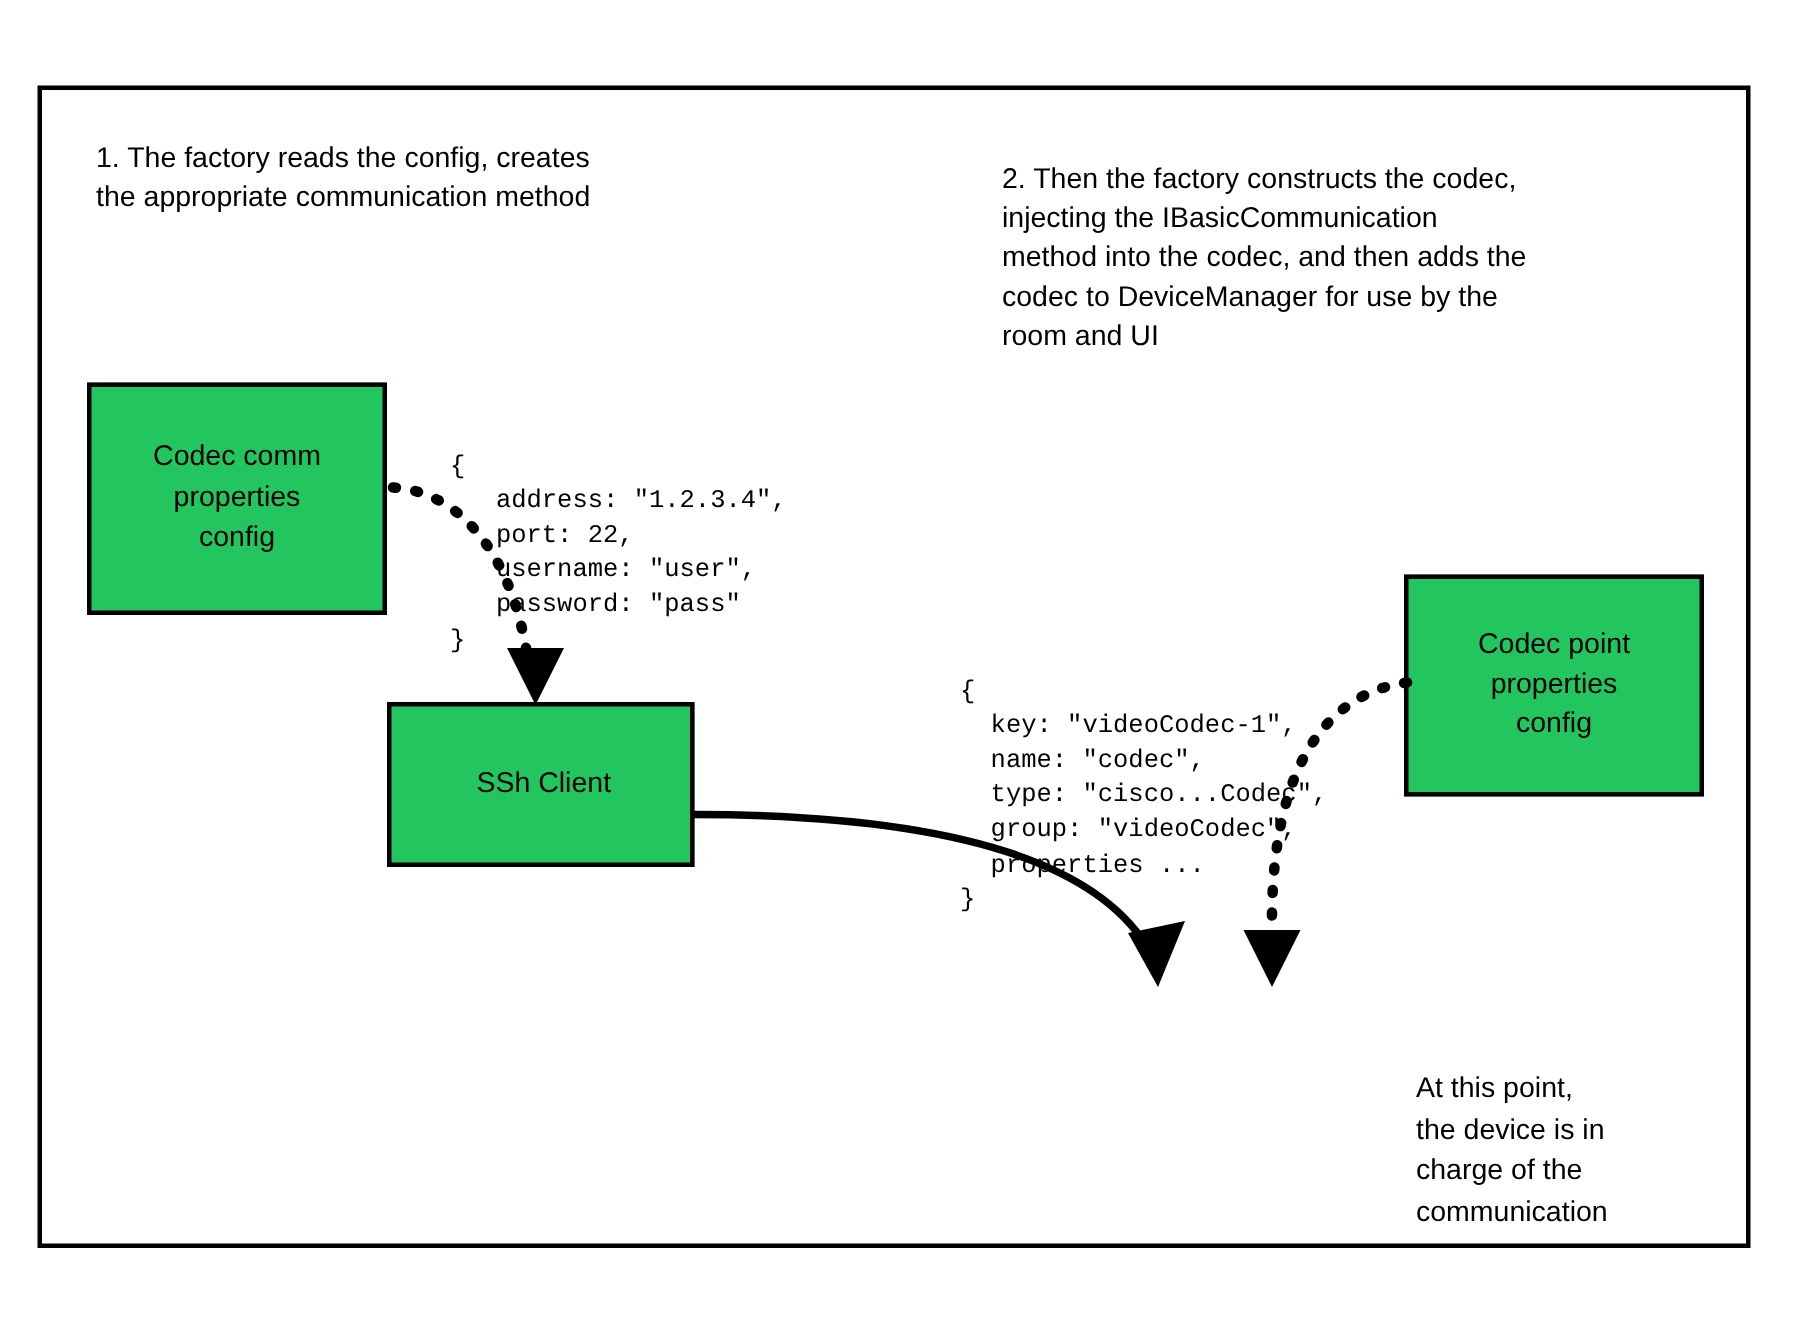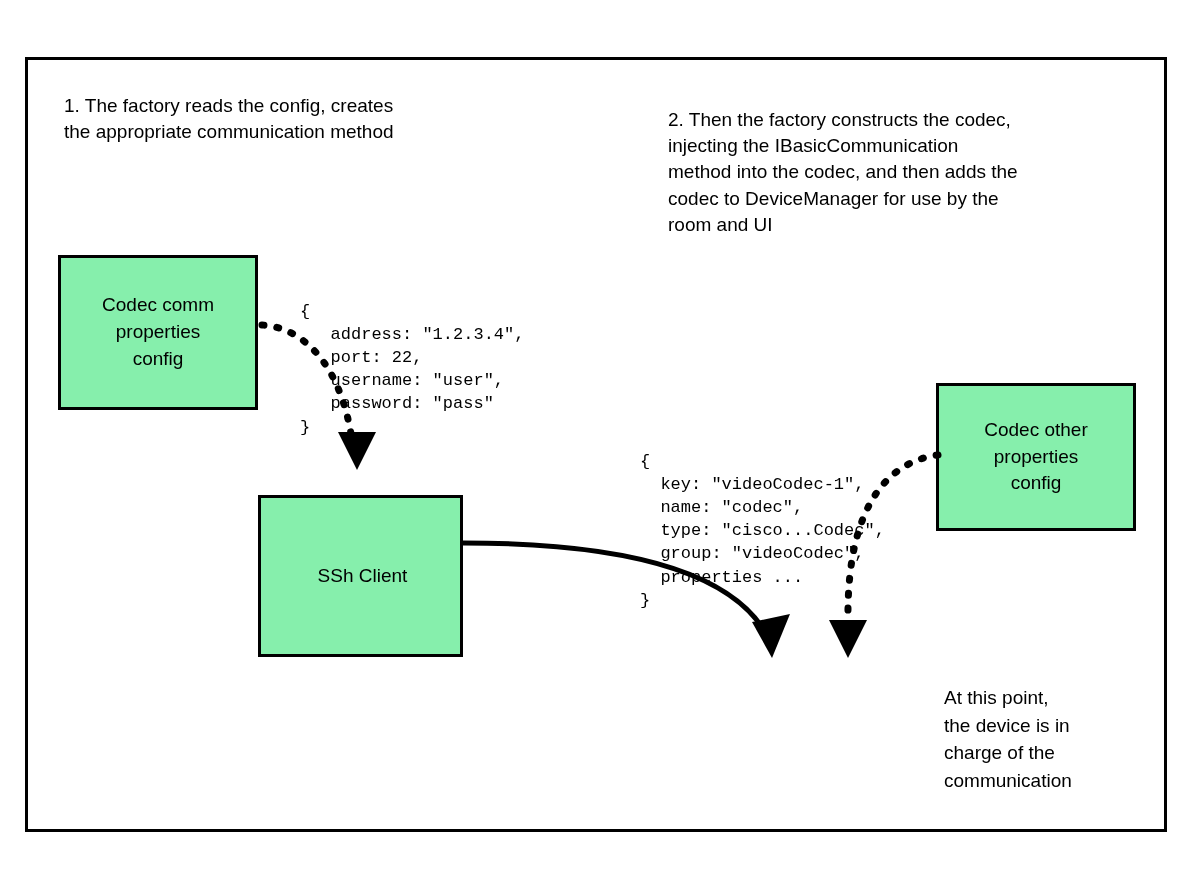--- a/index.html
+++ b/index.html
@@ -37,53 +37,54 @@
     color: #000000;
     white-space: pre-line;
   }
   #note-1 { left: 64px; top: 93px; width: 440px; }
   #note-2 { left: 668px; top: 107px; width: 460px; }
 
   .box {
     position: absolute;
     border: 3px solid #000000;
     box-sizing: border-box;
-    background: #86efac;
+    background: #22c55e;
     display: flex;
     align-items: center;
     justify-content: center;
     text-align: center;
     font-size: 19px;
     line-height: 1.42;
     color: #000000;
     white-space: pre-line;
     padding: 4px 8px;
   }
   #box-comm-config { left: 58px;  top: 255px; width: 200px; height: 155px; }
-  #box-ssh-client  { left: 258px; top: 495px; width: 205px; height: 162px; padding-left: 12px; }
+  #box-ssh-client  { left: 258px; top: 468px; width: 205px; height: 110px; padding-left: 12px; }
   #box-other-config{ left: 936px; top: 383px; width: 200px; height: 148px; }
   #box-cisco-codec { left: 710px; top: 660px; width: 202px; height: 152px; }
 
   .code {
     position: absolute;
     font-family: "Liberation Mono", monospace;
     font-size: 17px;
     line-height: 1.36;
     color: #000000;
     white-space: pre;
   }
   #code-comm  { left: 300px; top: 300px; }
   #code-other { left: 640px; top: 450px; }
 
   .side-note {
     position: absolute;
     font-size: 19px;
     line-height: 1.45;
     color: #000000;
     white-space: pre-line;
+    margin-top: 28px;
   }
   #note-device { left: 944px; top: 684px; width: 200px; }
 
   svg.arrows {
     position: absolute;
     left: 0;
     top: 0;
     width: 1200px;
     height: 880px;
     pointer-events: none;
@@ -104,21 +105,21 @@
 method into the codec, and then adds the
 codec to DeviceManager for use by the
 room and UI</div>
 
   <div class="box" id="box-comm-config">Codec comm
 properties
 config</div>
 
   <div class="box" id="box-ssh-client">SSh Client</div>
 
-  <div class="box" id="box-other-config">Codec other
+  <div class="box" id="box-other-config">Codec point
 properties
 config</div>
 
 
   <div class="code" id="code-comm">{
    address: "1.2.3.4",
    port: 22,
    username: "user",
    password: "pass"
 }</div>

